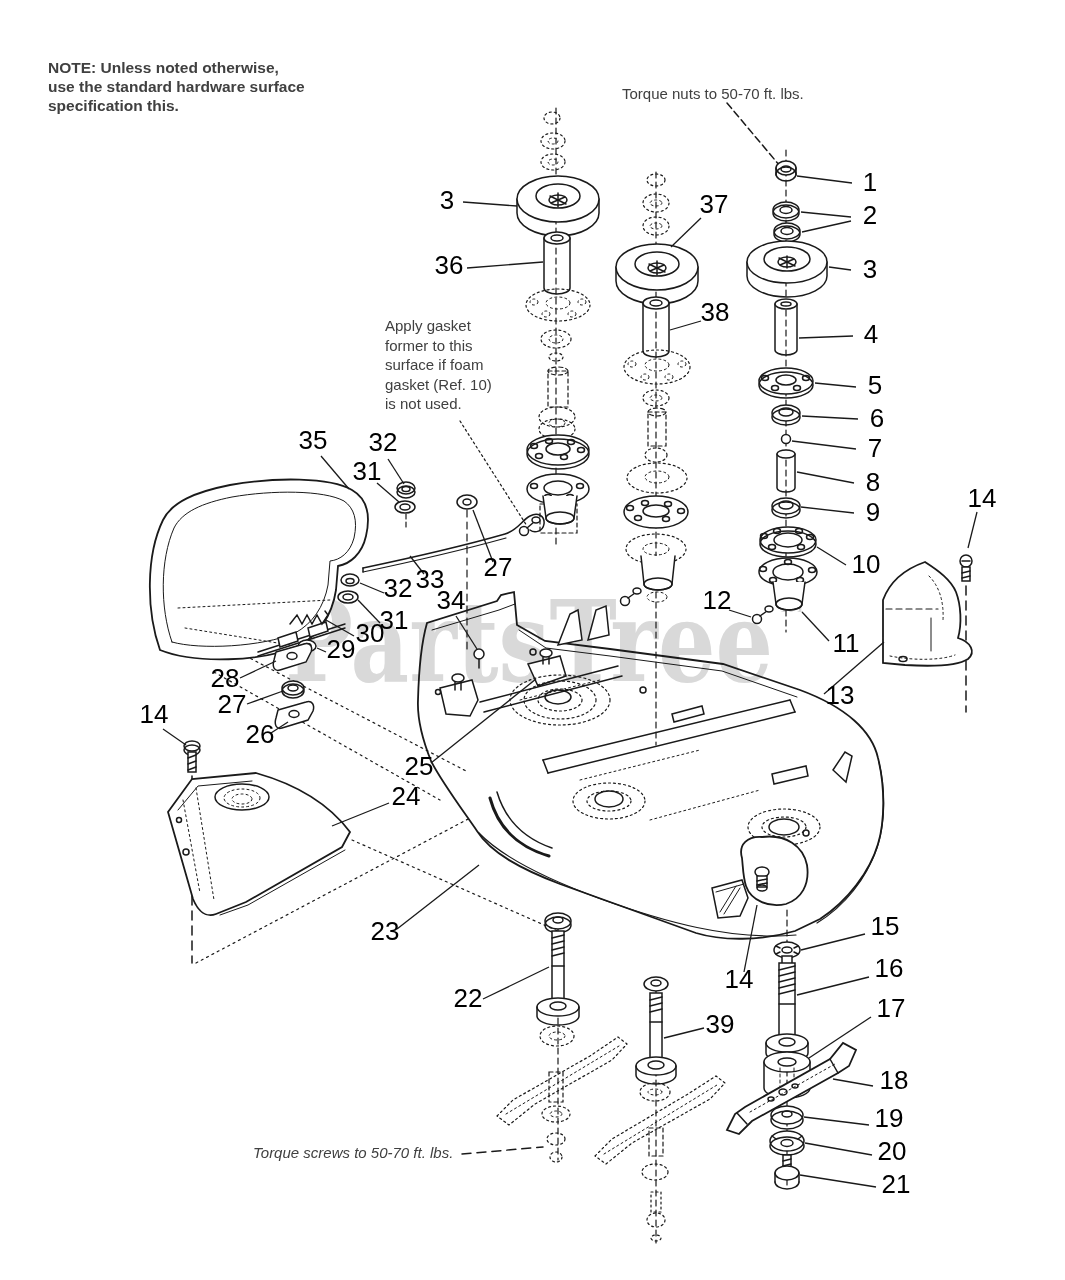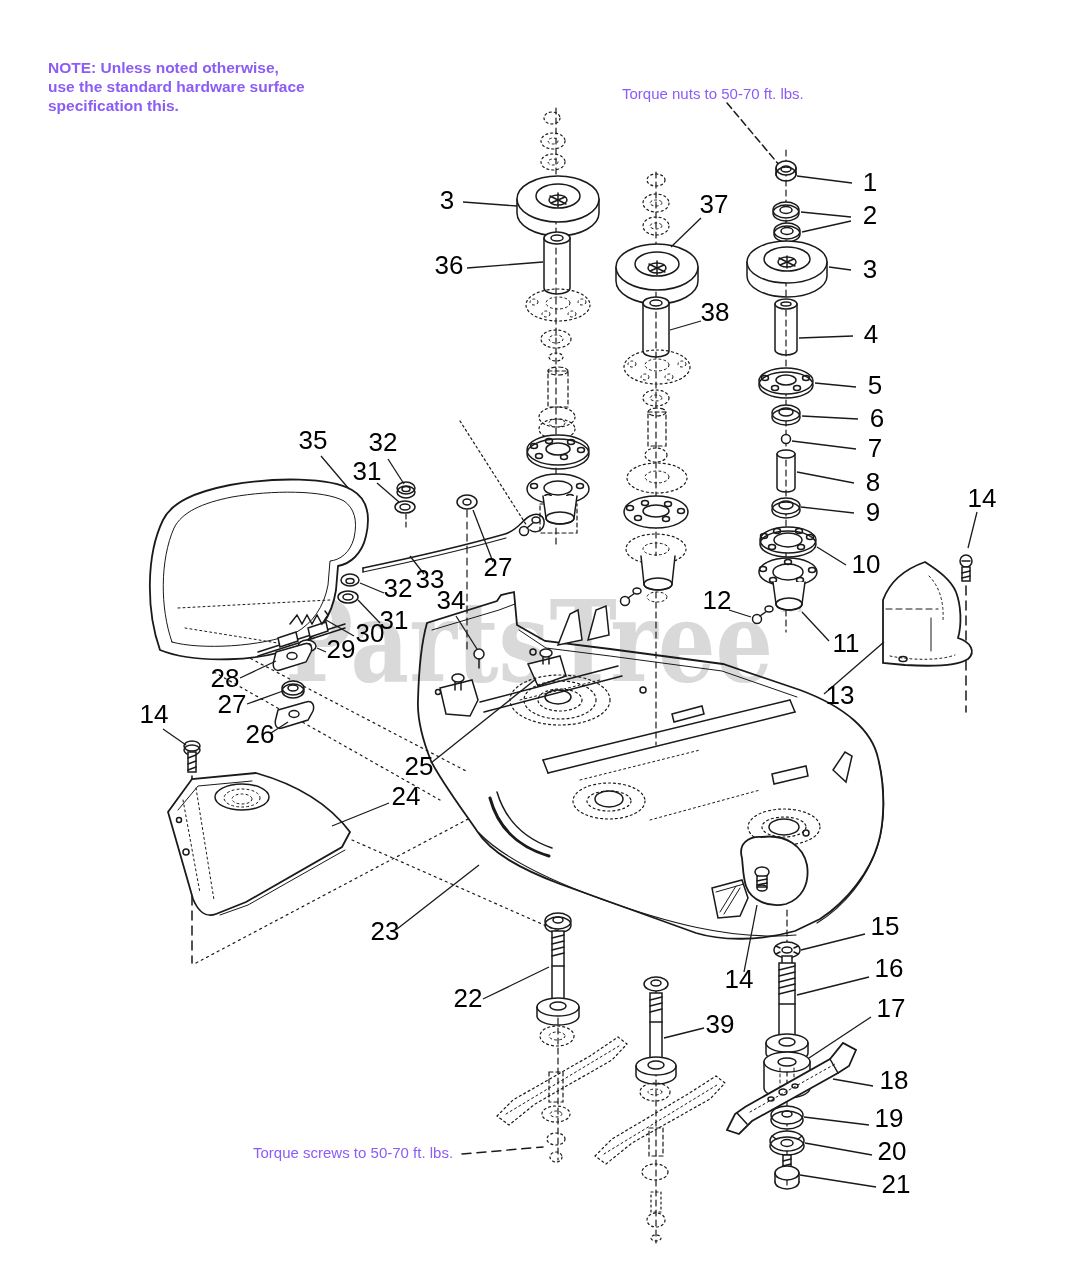--- a/index.html
+++ b/index.html
@@ -1,23 +1,23 @@
 <!DOCTYPE html>
 <html><head>
 <meta charset="utf-8">
 <style>
   html,body{margin:0;padding:0;background:#fff;}
   #stage{position:relative;width:1065px;height:1280px;background:#ffffff;overflow:hidden;
          font-family:"Liberation Sans", sans-serif;}
   #diagram{position:absolute;left:0;top:0;}
-  .note{position:absolute;color:#8b5cf6;font-size:15px;line-height:19.5px;white-space:nowrap;}
+  .note{position:absolute;color:#404040;font-size:15px;line-height:19.5px;white-space:nowrap;}
   .note-hardware{left:48px;top:58px;font-weight:bold;font-size:15.5px;line-height:19px;}
   .note-nuts{left:622px;top:84px;}
   .note-gasket{left:385px;top:316px;}
-  .note-screws{left:253px;top:1143px;}
+  .note-screws{left:253px;top:1143px;font-style:italic;}
 </style>
 </head>
 <body>
 
 <div id="stage">
   <svg id="diagram" width="1065" height="1280" viewBox="0 0 1065 1280">
       <g>
         <text x="285" y="681" fill="#d9d9d9" font-family="&quot;DejaVu Serif&quot;, serif" font-weight="bold" font-size="112" textLength="488" lengthAdjust="spacingAndGlyphs">PartsTree</text>
         <text x="779" y="612" fill="#d9d9d9" font-family="&quot;DejaVu Serif&quot;, serif" font-weight="bold" font-size="13">TM</text>
       </g>
@@ -488,15 +488,22 @@
     </svg>
 
   <div class="note note-hardware">
     <div>NOTE: Unless noted otherwise,</div>
     <div>use the standard hardware surface</div>
     <div>specification this.</div>
   </div>
 
   <div class="note note-nuts">Torque nuts to 50-70 ft. lbs.</div>
 
+  <div class="note note-gasket">
+    <div>Apply gasket</div>
+    <div>former to this</div>
+    <div>surface if foam</div>
+    <div>gasket (Ref. 10)</div>
+    <div>is not used.</div>
+  </div>
 
   <div class="note note-screws">Torque screws to 50-70 ft. lbs.</div>
 </div>
 
 </body></html>

